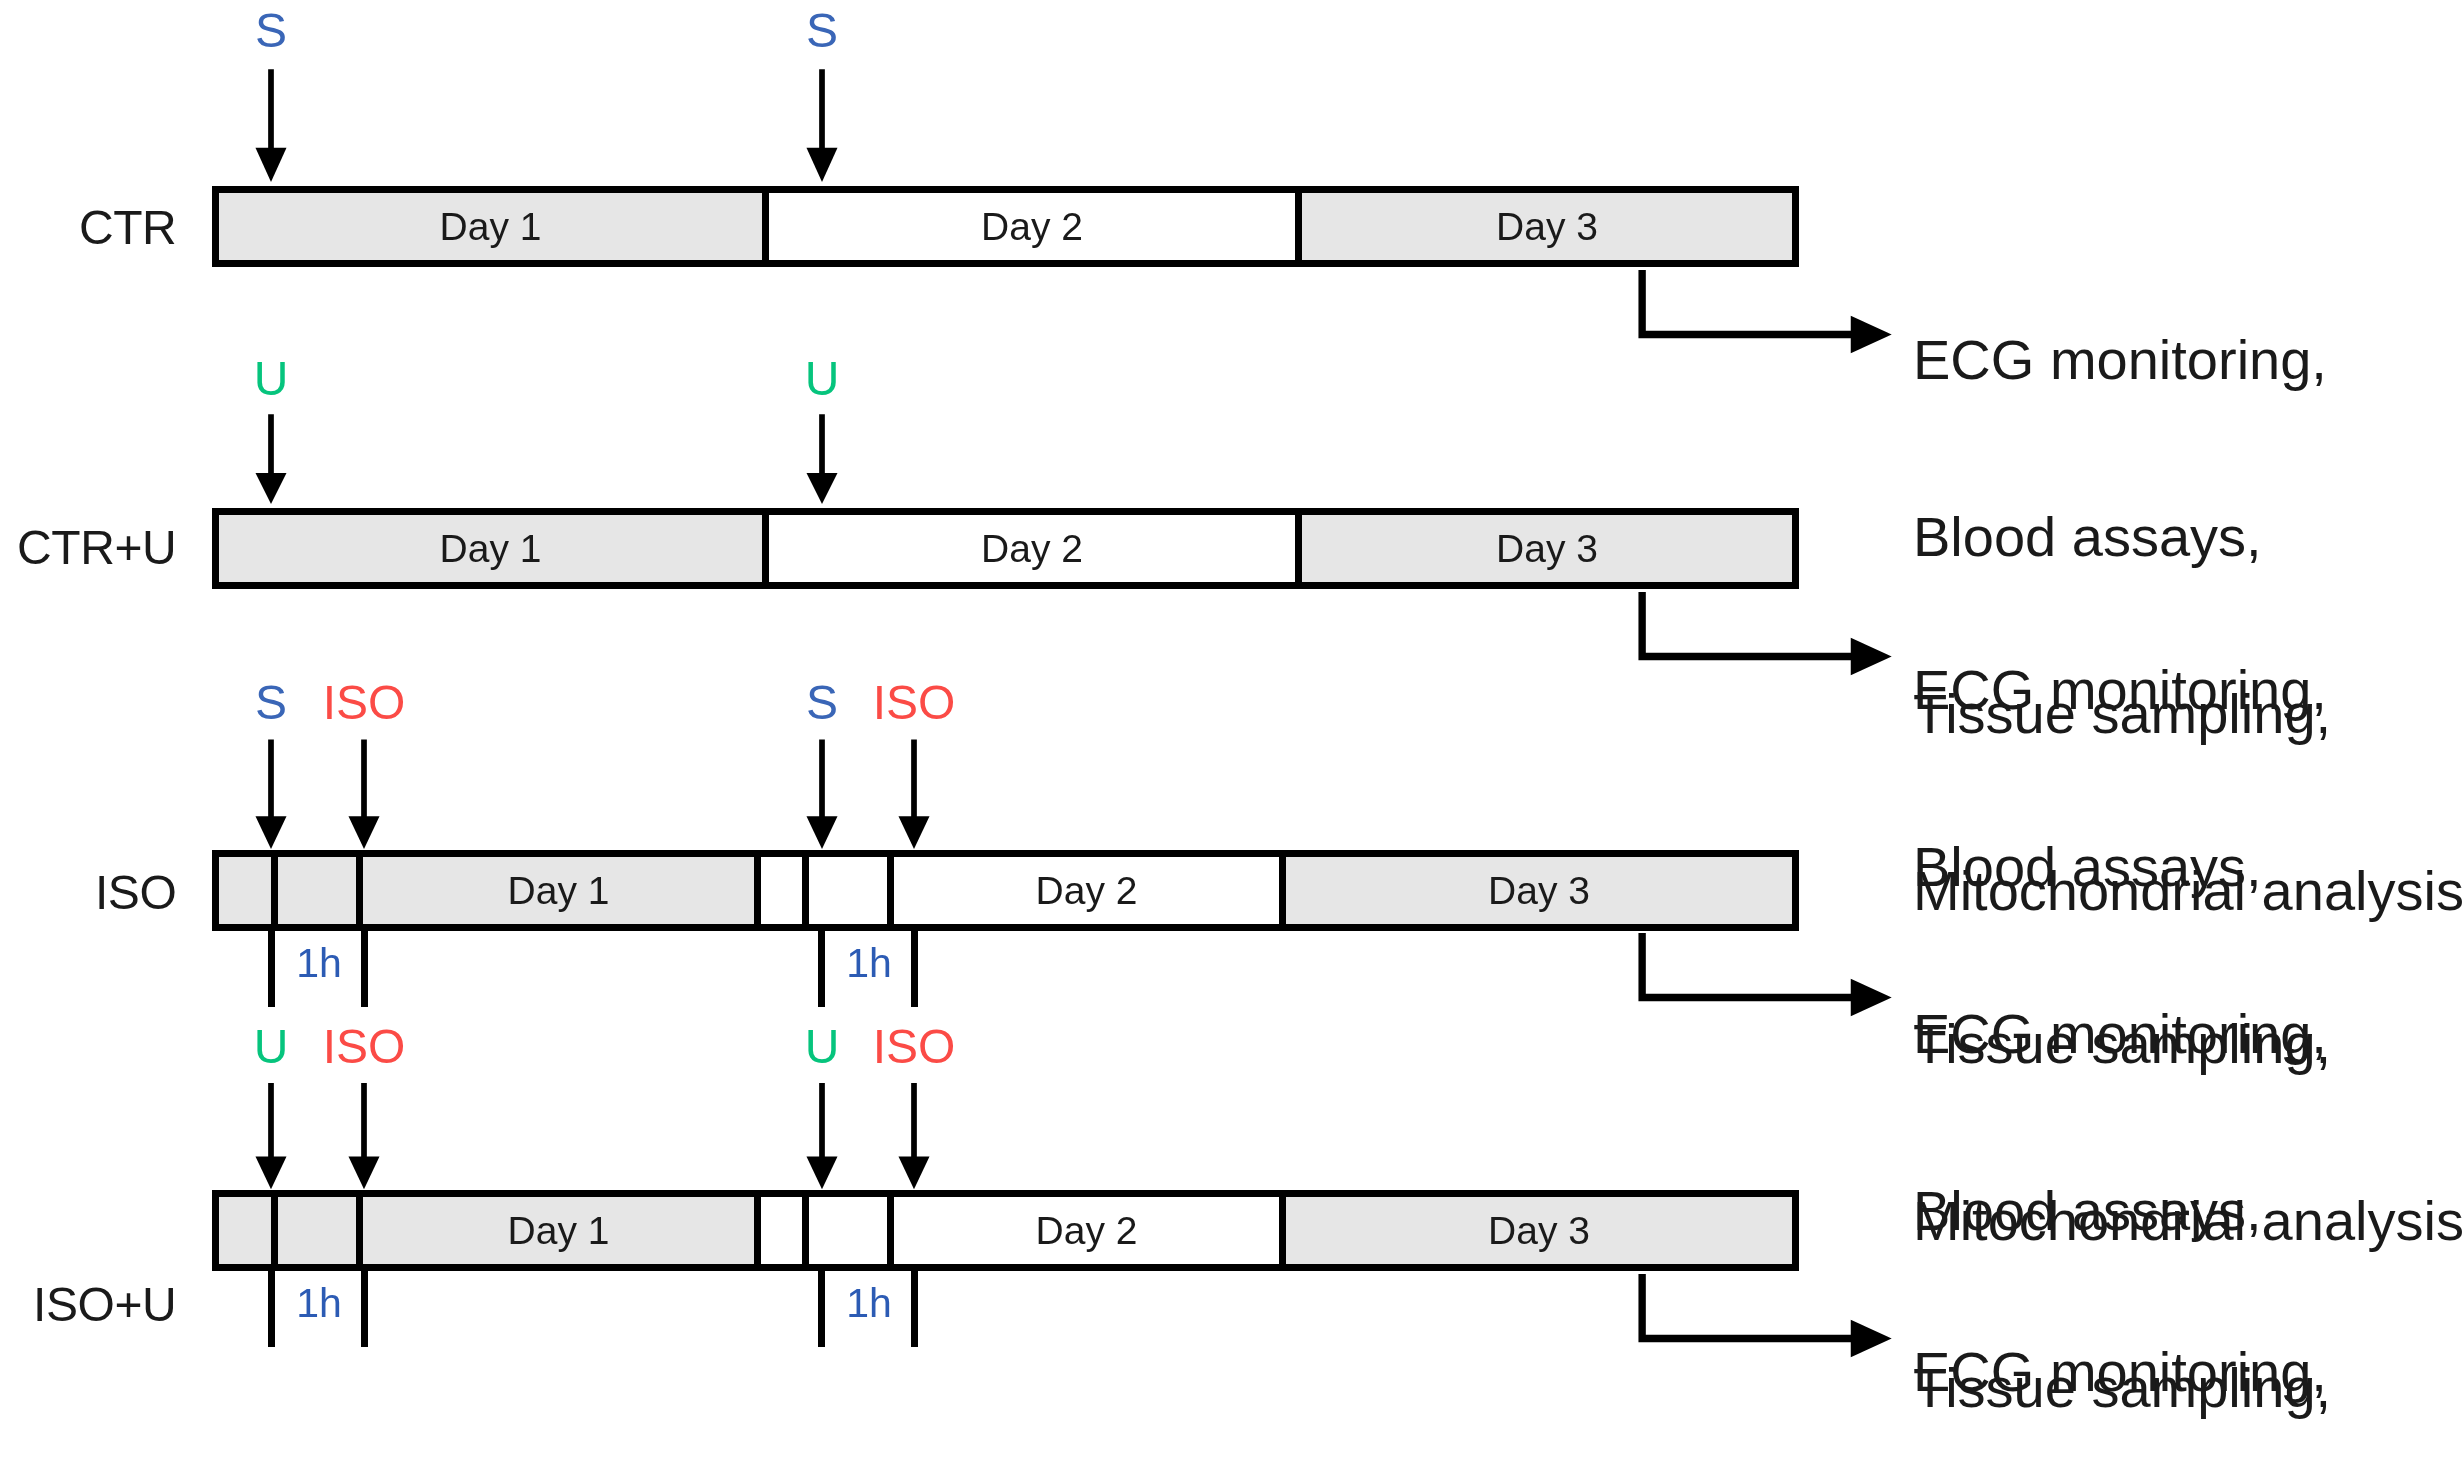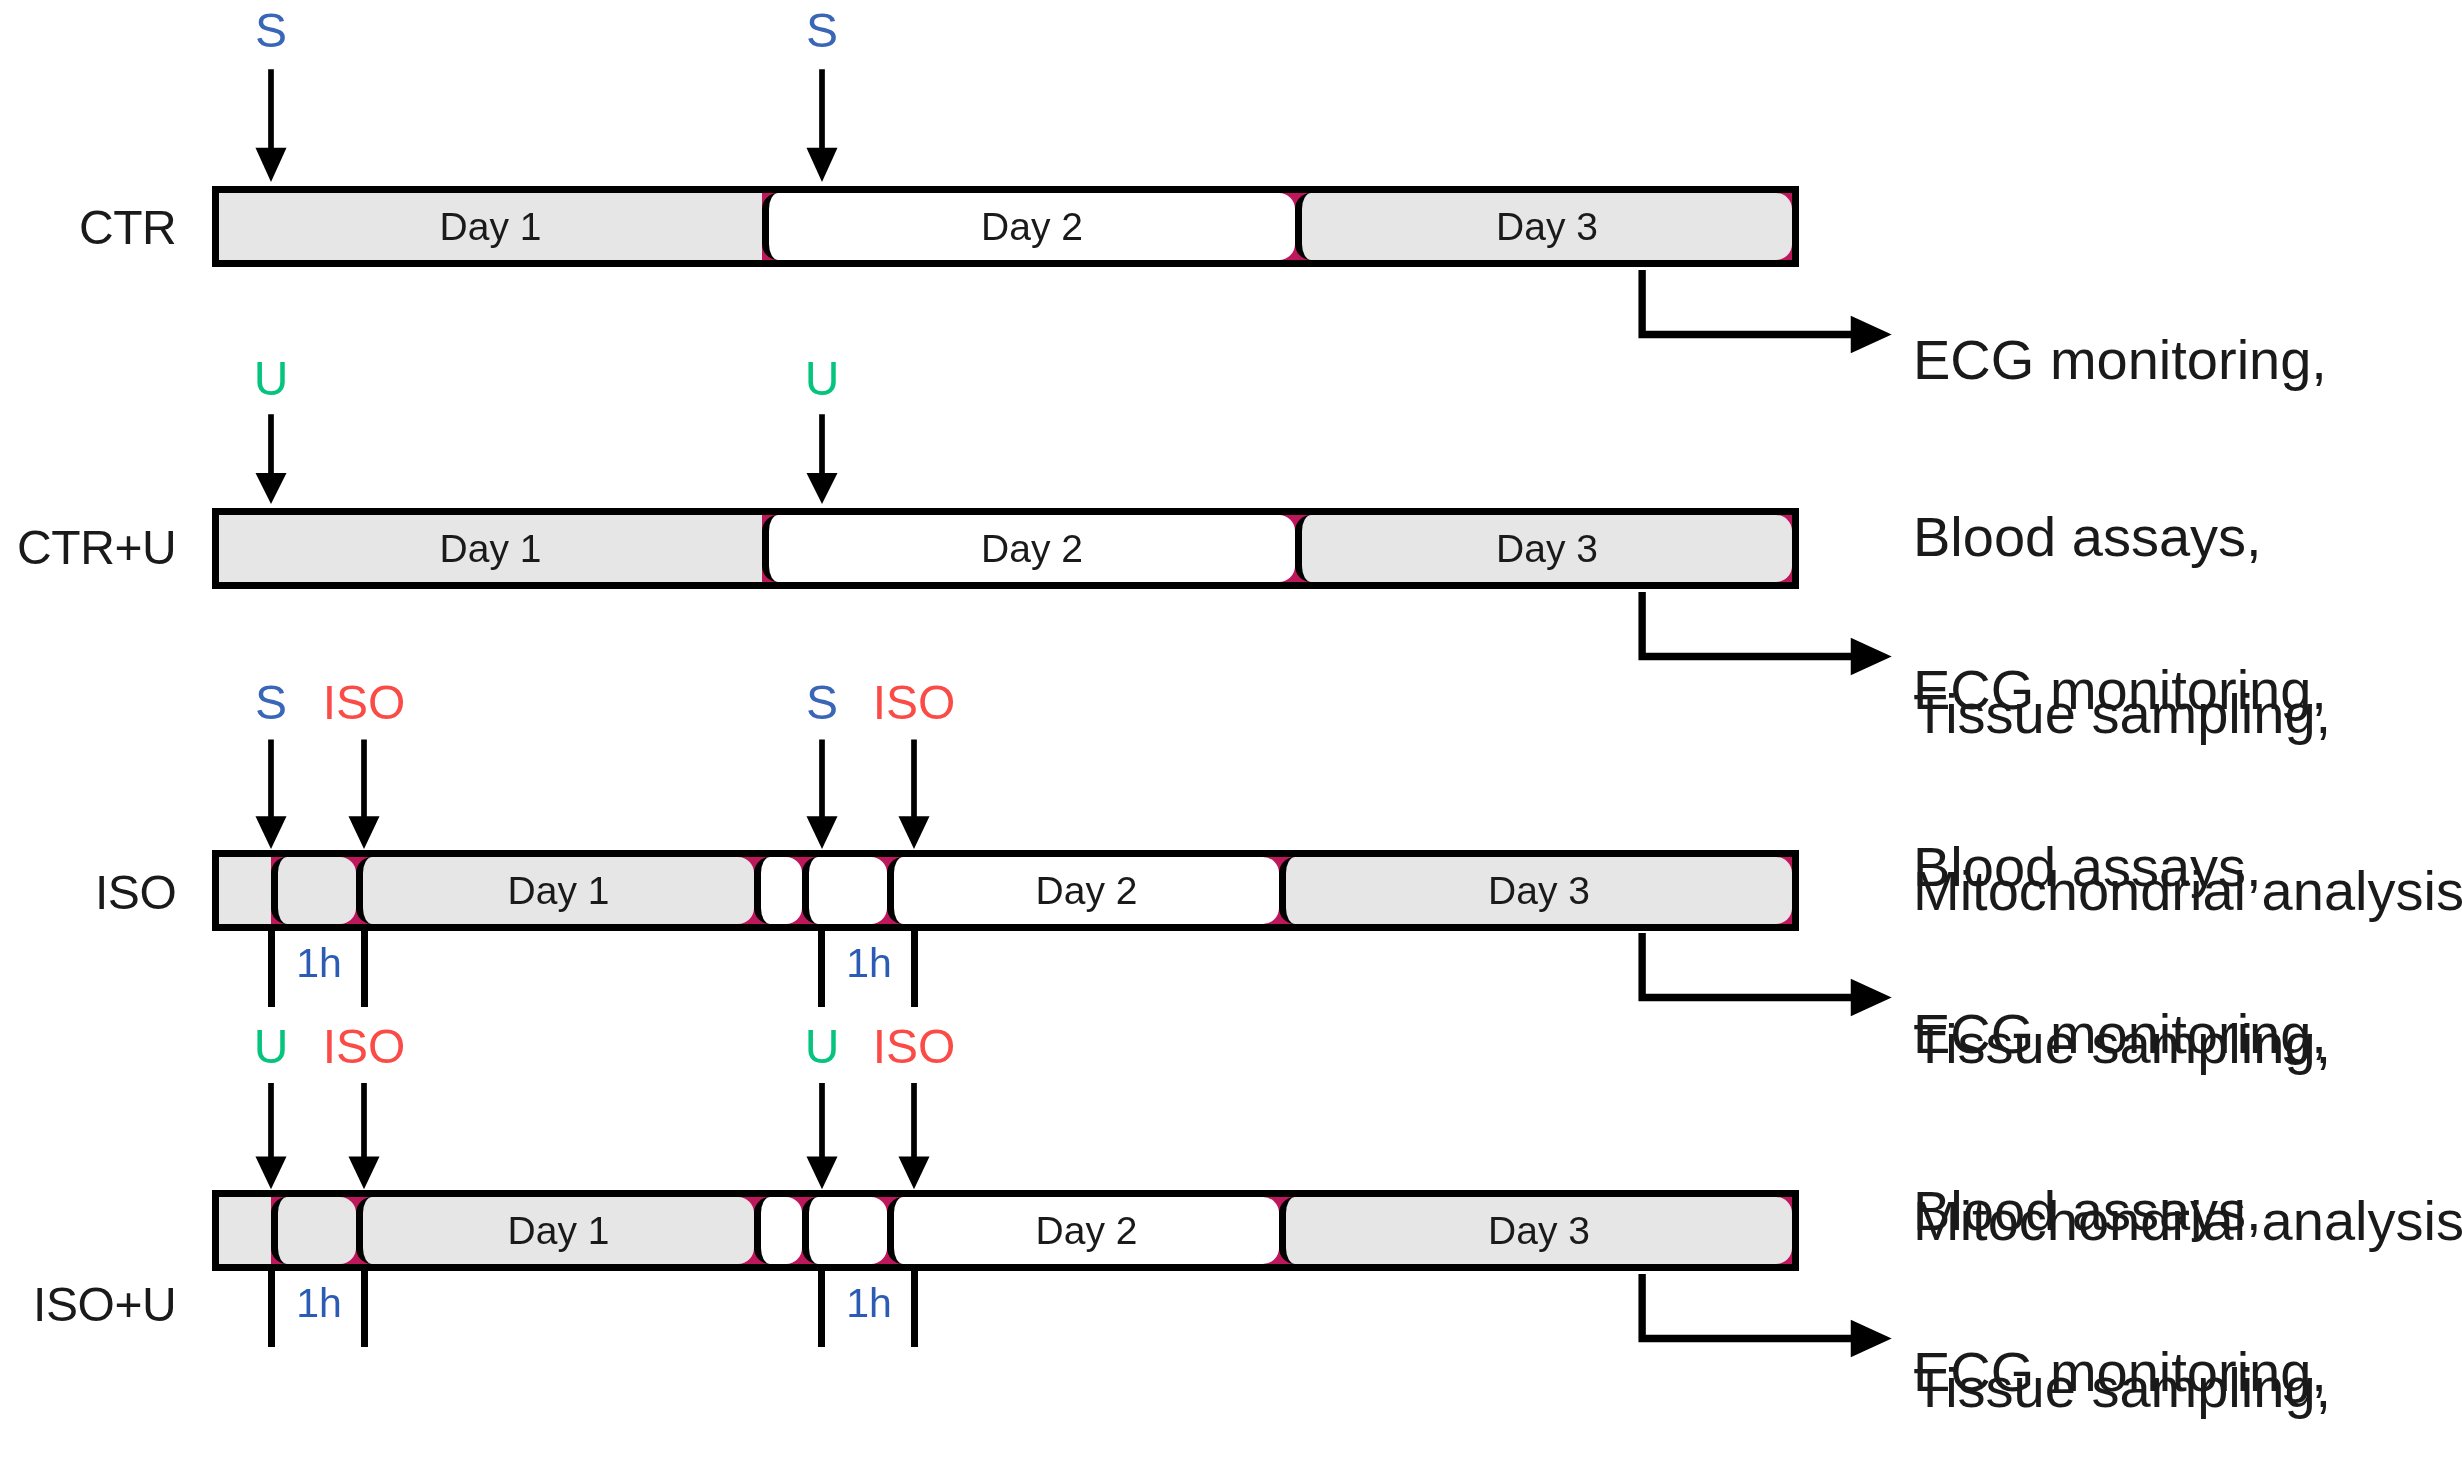--- a/index.html
+++ b/index.html
@@ -27,37 +27,37 @@
     line-height: 48px;
     color: #1a1a1a;
     text-align: right;
     white-space: nowrap;
     letter-spacing: -0.4px;
   }
   .bar {
     position: absolute;
     box-sizing: border-box;
     border: 7.4px solid #000000;
-    background: #be185d;
+    background: #0c4a6e;
     display: flex;
   }
   .seg {
     position: relative;
     box-sizing: border-box;
     display: flex;
     align-items: center;
     justify-content: center;
     font-size: 39px;
     line-height: 39px;
     color: #1a1a1a;
     white-space: nowrap;
   }
   .seg.gray { background: #e6e6e6; }
   .seg.white { background: #ffffff; }
-  .seg.divl { border-left: 7.4px solid #000000; border-radius: 16px; }
+  .seg.divl { border-left: 7.4px solid #000000; }
   .marker-letter {
     position: absolute;
     font-size: 48px;
     line-height: 48px;
     white-space: nowrap;
     text-align: center;
     transform: translateX(-50%);
   }
   .marker-letter.blue { color: #3A66B7; }
   .marker-letter.green { color: #06C47D; }

